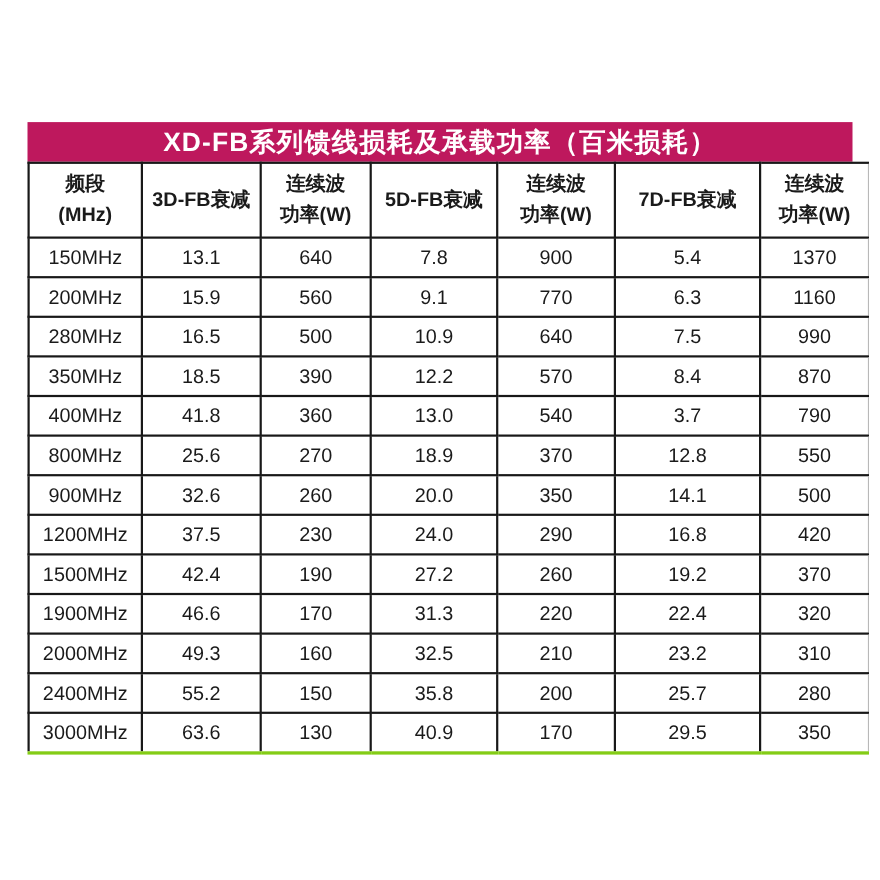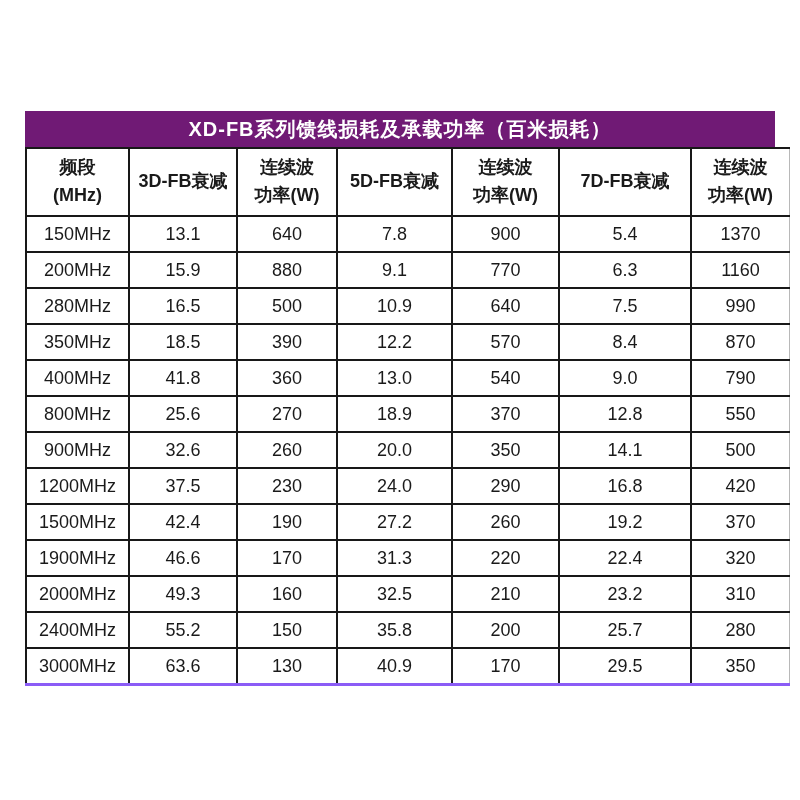--- a/index.html
+++ b/index.html
@@ -16,47 +16,47 @@
     overflow: hidden;
   }
   .panel {
     position: absolute;
     left: 25px;
     top: 111px;
     width: 750px;
   }
   .title-bar {
     height: 36px;
-    background: #701a75;
+    background: #be185d;
     color: #ffffff;
     display: flex;
     align-items: center;
     justify-content: center;
-    font-size: 20px;
+    font-size: 24px;
     font-weight: bold;
     letter-spacing: 1px;
   }
   table.spec {
     width: 750px;
     border-collapse: collapse;
     table-layout: fixed;
   }
   table.spec th, table.spec td {
     border: 2px solid #181818;
     text-align: center;
     vertical-align: middle;
     padding: 0;
     font-size: 18px;
     background: #ffffff;
   }
   
   table.spec th:last-child, table.spec td:last-child { border-right: 1px solid #b8b8b8; }
   table.spec th:first-child, table.spec td:first-child { border-left: 2px solid #181818; }
   table.spec thead th { border-top: 2px solid #181818; }
-  table.spec tbody tr:last-child td { border-bottom: 3px solid #8b5cf6; }
+  table.spec tbody tr:last-child td { border-bottom: 3px solid #84cc16; }
 
   table.spec thead th {
     height: 66px;
     font-weight: 600;
     line-height: 1.55;
   }
   table.spec tbody td {
     height: 34px;
     font-weight: normal;
   }
@@ -111,21 +111,21 @@
           <td class="c1">13.1</td>
           <td class="c2">640</td>
           <td class="c3">7.8</td>
           <td class="c4">900</td>
           <td class="c5">5.4</td>
           <td class="c6">1370</td>
         </tr>
         <tr>
           <td class="c0">200MHz</td>
           <td class="c1">15.9</td>
-          <td class="c2">880</td>
+          <td class="c2">560</td>
           <td class="c3">9.1</td>
           <td class="c4">770</td>
           <td class="c5">6.3</td>
           <td class="c6">1160</td>
         </tr>
         <tr>
           <td class="c0">280MHz</td>
           <td class="c1">16.5</td>
           <td class="c2">500</td>
           <td class="c3">10.9</td>
@@ -141,21 +141,21 @@
           <td class="c4">570</td>
           <td class="c5">8.4</td>
           <td class="c6">870</td>
         </tr>
         <tr>
           <td class="c0">400MHz</td>
           <td class="c1">41.8</td>
           <td class="c2">360</td>
           <td class="c3">13.0</td>
           <td class="c4">540</td>
-          <td class="c5">9.0</td>
+          <td class="c5">3.7</td>
           <td class="c6">790</td>
         </tr>
         <tr>
           <td class="c0">800MHz</td>
           <td class="c1">25.6</td>
           <td class="c2">270</td>
           <td class="c3">18.9</td>
           <td class="c4">370</td>
           <td class="c5">12.8</td>
           <td class="c6">550</td>

